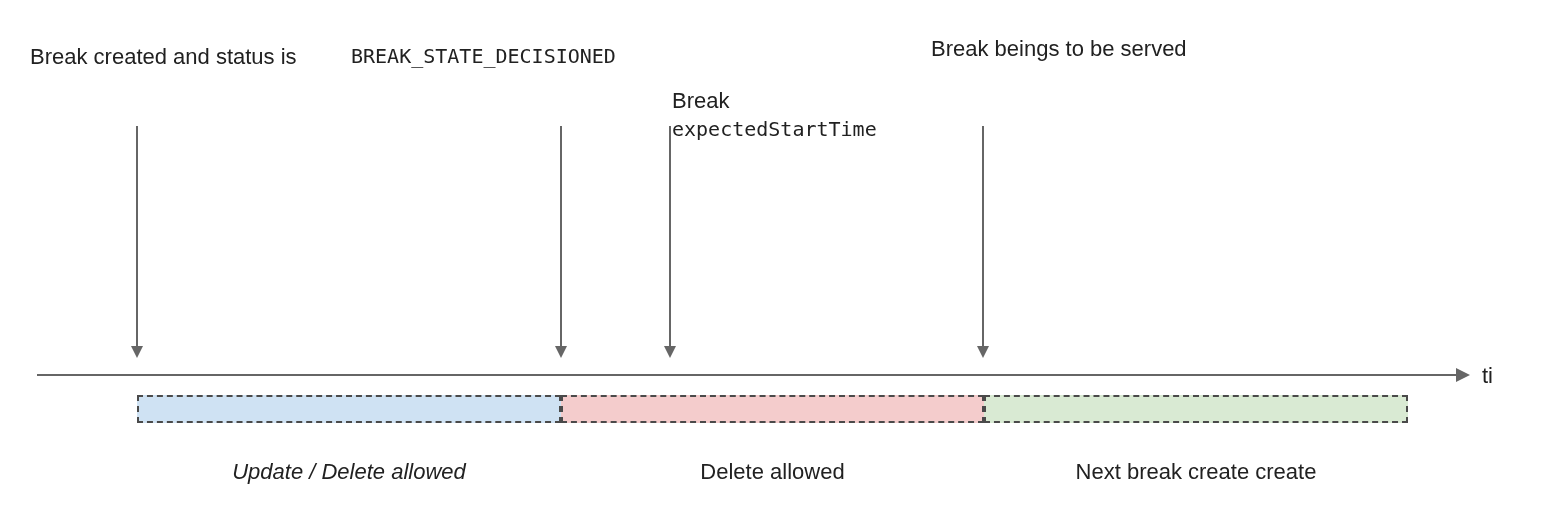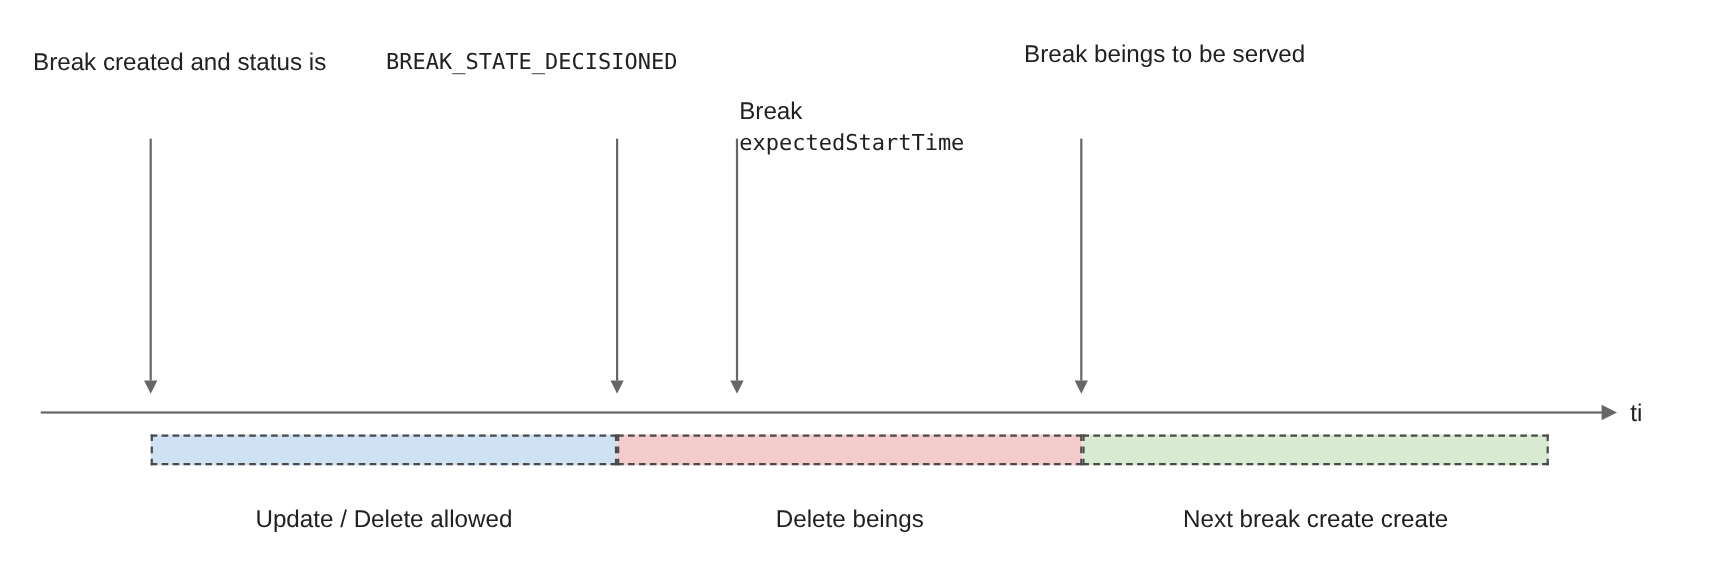--- a/index.html
+++ b/index.html
@@ -107,21 +107,21 @@
 
   
   .seg-label {
     position: absolute;
     top: 458px;
     font-size: 22px;
     line-height: 28px;
     text-align: center;
     white-space: nowrap;
   }
-  .label-1 { left: 137px; width: 424px; }
+  .label-1 { left: 137px; width: 424px; font-style: italic; }
   .label-2 { left: 561px; width: 423px; }
   .label-3 { left: 984px; width: 424px; }
 </style>
 </head>
 <body>
 
 <div class="canvas">
 
   <div class="annotation ann-1">
     <div class="line regular">Break created and status is</div>
@@ -159,16 +159,16 @@
 
   <div class="timeline-line"></div>
   <div class="timeline-arrowhead"></div>
   <div class="timeline-label">time</div>
 
   <div class="segment seg-1" style="background-color: rgb(207, 226, 243);"></div>
   <div class="segment seg-2" style="background-color: rgb(244, 204, 204);"></div>
   <div class="segment seg-3" style="background-color: rgb(217, 234, 211);"></div>
 
   <div class="seg-label label-1">Update / Delete allowed</div>
-  <div class="seg-label label-2">Delete beings</div>
+  <div class="seg-label label-2">Delete allowed</div>
   <div class="seg-label label-3">Next break create create</div>
 
 </div>
 
 </body></html>

